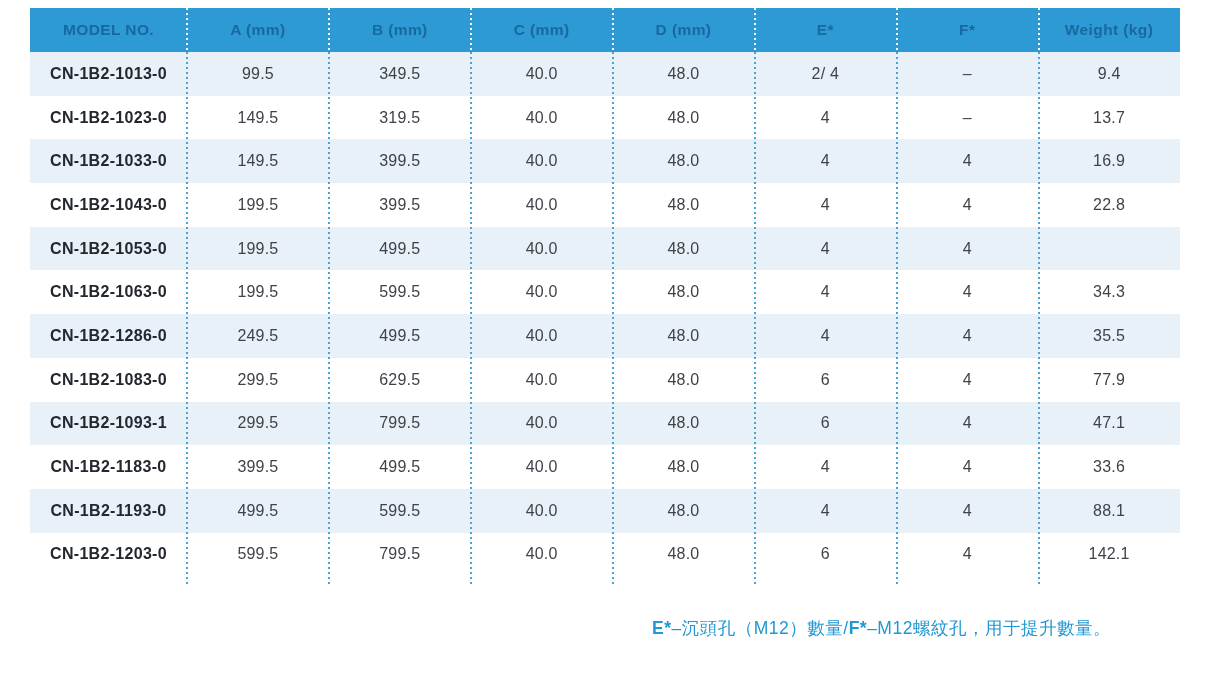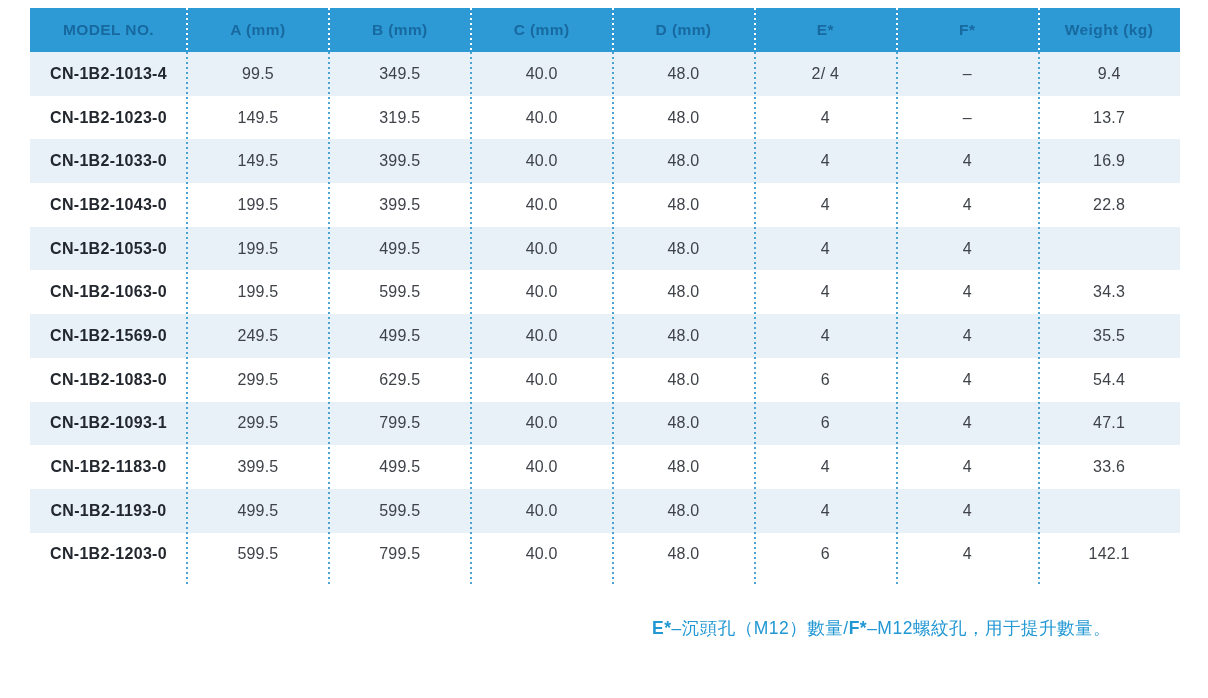--- a/index.html
+++ b/index.html
@@ -78,21 +78,21 @@
       <div class="th">B (mm)</div>
       <div class="th">C (mm)</div>
       <div class="th">D (mm)</div>
       <div class="th">E*</div>
       <div class="th">F*</div>
       <div class="th">Weight (kg)</div>
     </div>
 
     <div id="tbody">
   <div class="tr alt">
-    <div class="td model">CN-1B2-1013-4</div>
+    <div class="td model">CN-1B2-1013-0</div>
     <div class="td">99.5</div>
     <div class="td">349.5</div>
     <div class="td">40.0</div>
     <div class="td">48.0</div>
     <div class="td">2/ 4</div>
     <div class="td">–</div>
     <div class="td">9.4</div>
   </div>
 
   <div class="tr">
@@ -143,39 +143,39 @@
     <div class="td">199.5</div>
     <div class="td">599.5</div>
     <div class="td">40.0</div>
     <div class="td">48.0</div>
     <div class="td">4</div>
     <div class="td">4</div>
     <div class="td">34.3</div>
   </div>
 
   <div class="tr alt">
-    <div class="td model">CN-1B2-1569-0</div>
+    <div class="td model">CN-1B2-1286-0</div>
     <div class="td">249.5</div>
     <div class="td">499.5</div>
     <div class="td">40.0</div>
     <div class="td">48.0</div>
     <div class="td">4</div>
     <div class="td">4</div>
     <div class="td">35.5</div>
   </div>
 
   <div class="tr">
     <div class="td model">CN-1B2-1083-0</div>
     <div class="td">299.5</div>
     <div class="td">629.5</div>
     <div class="td">40.0</div>
     <div class="td">48.0</div>
     <div class="td">6</div>
     <div class="td">4</div>
-    <div class="td">54.4</div>
+    <div class="td">77.9</div>
   </div>
 
   <div class="tr alt">
     <div class="td model">CN-1B2-1093-1</div>
     <div class="td">299.5</div>
     <div class="td">799.5</div>
     <div class="td">40.0</div>
     <div class="td">48.0</div>
     <div class="td">6</div>
     <div class="td">4</div>
@@ -194,20 +194,21 @@
   </div>
 
   <div class="tr alt">
     <div class="td model">CN-1B2-1193-0</div>
     <div class="td">499.5</div>
     <div class="td">599.5</div>
     <div class="td">40.0</div>
     <div class="td">48.0</div>
     <div class="td">4</div>
     <div class="td">4</div>
+    <div class="td">88.1</div>
   </div>
 
   <div class="tr">
     <div class="td model">CN-1B2-1203-0</div>
     <div class="td">599.5</div>
     <div class="td">799.5</div>
     <div class="td">40.0</div>
     <div class="td">48.0</div>
     <div class="td">6</div>
     <div class="td">4</div>

